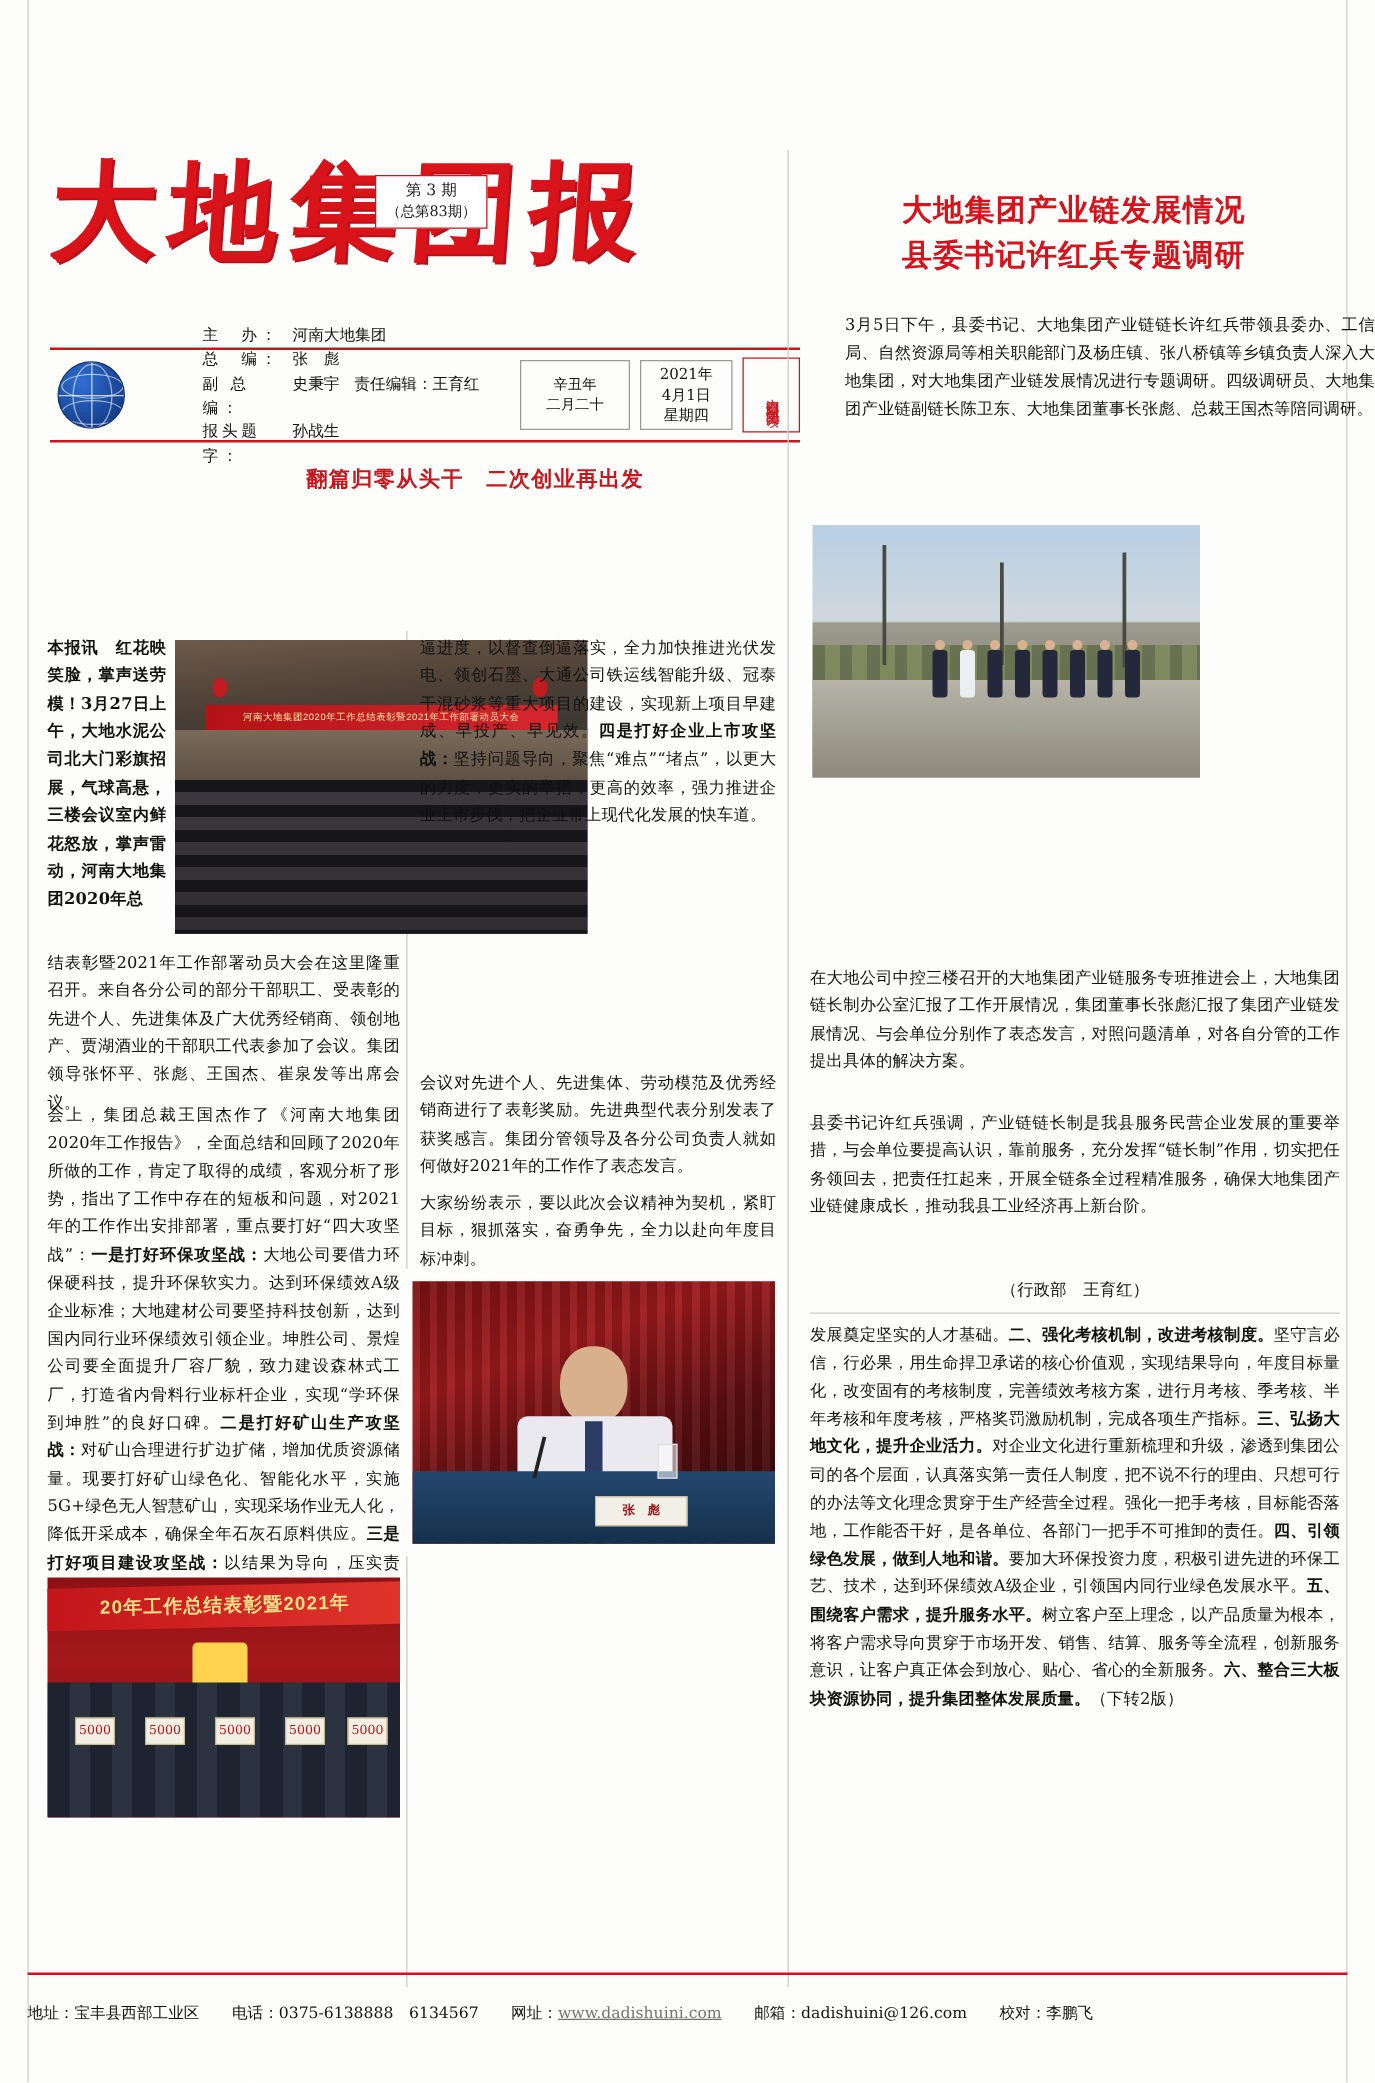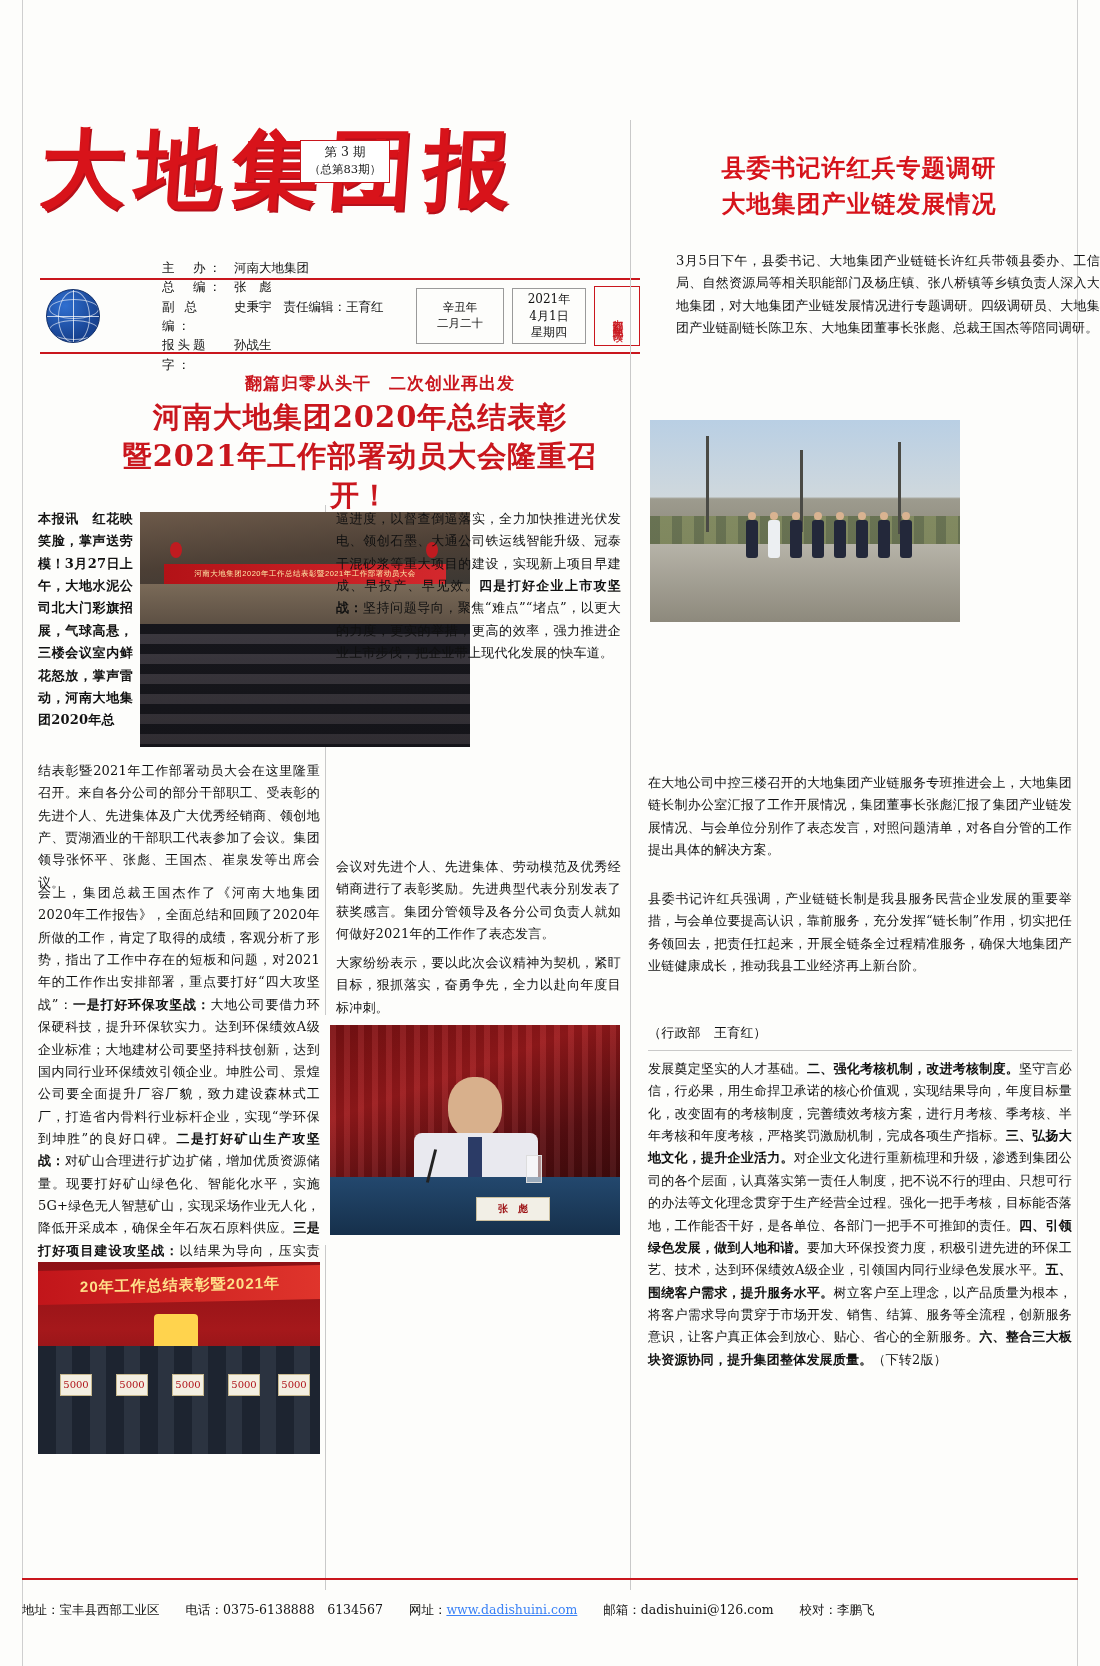--- a/index.html
+++ b/index.html
@@ -192,23 +192,23 @@
     background:linear-gradient(180deg,#b9cfe4 0%,#cfd8dd 38%,#9d9b8e 39%,#6f6a5c 100%);
   }
   .ph4 .road{position:absolute;left:0;bottom:0;width:100%;height:78px;background:linear-gradient(180deg,#b6b3a8,#8d897c);}
   .ph4 .pole{position:absolute;width:3px;background:#4a4a45;}
   .ph4 .man{position:absolute;bottom:64px;width:12px;height:38px;background:#23283a;border-radius:3px;}
   .ph4 .man.white{background:#eceff2;}
   .ph4 .man .h{position:absolute;left:2px;top:-8px;width:8px;height:8px;border-radius:50%;background:#d9b391;}
   .ph4 .trees{position:absolute;left:0;top:96px;width:100%;height:34px;
     background:repeating-linear-gradient(90deg,#5d6a46 0 10px,#7c8757 10px 22px);opacity:.8;}
 
-  .sign{position:absolute;text-align:left;font-size:13px;}
-
-  a{color:#3b82f6;margin-top:34px;}
+  .sign{position:absolute;text-align:center;font-size:13px;}
+
+  a{color:#737373;margin-top:34px;}
   .footer{
     position:absolute;left:22px;right:22px;bottom:36px;height:40px;
     border-top:2px solid #c9161d;
     display:flex;align-items:center;gap:26px;
     font-size:12.5px;color:#111;padding-top:10px;
   }
 </style>
 </head>
 <body>
 
@@ -263,24 +263,20 @@
       <span>星期四</span>
     </div>
     <div class="redstamp">内部资料 免费阅读</div>
   </div>
 
   <div class="vrule" style="left:630px;top:120px;height:1470px;"></div>
   <div class="vrule" style="left:325px;top:505px;height:510px;"></div>
   <div class="vrule" style="left:325px;top:1245px;height:345px;"></div>
 
   <div class="lead-kicker">翻篇归零从头干　二次创业再出发</div>
-  <div class="lead-title">
-    <div>河南大地集团2020年总结表彰</div>
-    <div>暨2021年工作部署动员大会隆重召开！</div>
-  </div>
 
   <div class="col-text" style="left:38px;top:508px;width:95px;">
     <span class="lead-in">本报讯　红花映笑脸，掌声送劳模！3月27日上午，大地水泥公司北大门彩旗招展，气球高悬，三楼会议室内鲜花怒放，掌声雷动，河南大地集团2020年总</span>
   </div>
 
   <div class="photo ph1">
     <div class="lantern" style="left:30px;"></div>
     <div class="lantern" style="left:286px;"></div>
     <div class="banner">河南大地集团2020年工作总结表彰暨2021年工作部署动员大会</div>
     <div class="stage"></div>
@@ -336,22 +332,22 @@
     <div class="desk"></div>
     <div class="mic"></div>
     <div class="glass"></div>
     <div class="nameplate">
       <span>张　彪</span>
     </div>
   </div>
 
 
   <div class="r-title">
+    <div>大地集团产业链发展情况</div>
     <div>县委书记许红兵专题调研</div>
-    <div>大地集团产业链发展情况</div>
   </div>
 
   <div class="col-text" style="left:648px;top:250px;width:424px;margin-left:28px;">
     <span>3月5日下午，县委书记、大地集团产业链链长许红兵带领县委办、工信局、自然资源局等相关职能部门及杨庄镇、张八桥镇等乡镇负责人深入大地集团，对大地集团产业链发展情况进行专题调研。四级调研员、大地集团产业链副链长陈卫东、大地集团董事长张彪、总裁王国杰等陪同调研。</span>
   </div>
 
   <div class="photo ph4">
     <div class="trees"></div>
     <div class="pole" style="left:56px;top:16px;height:96px;"></div>
     <div class="pole" style="left:150px;top:30px;height:82px;"></div>

